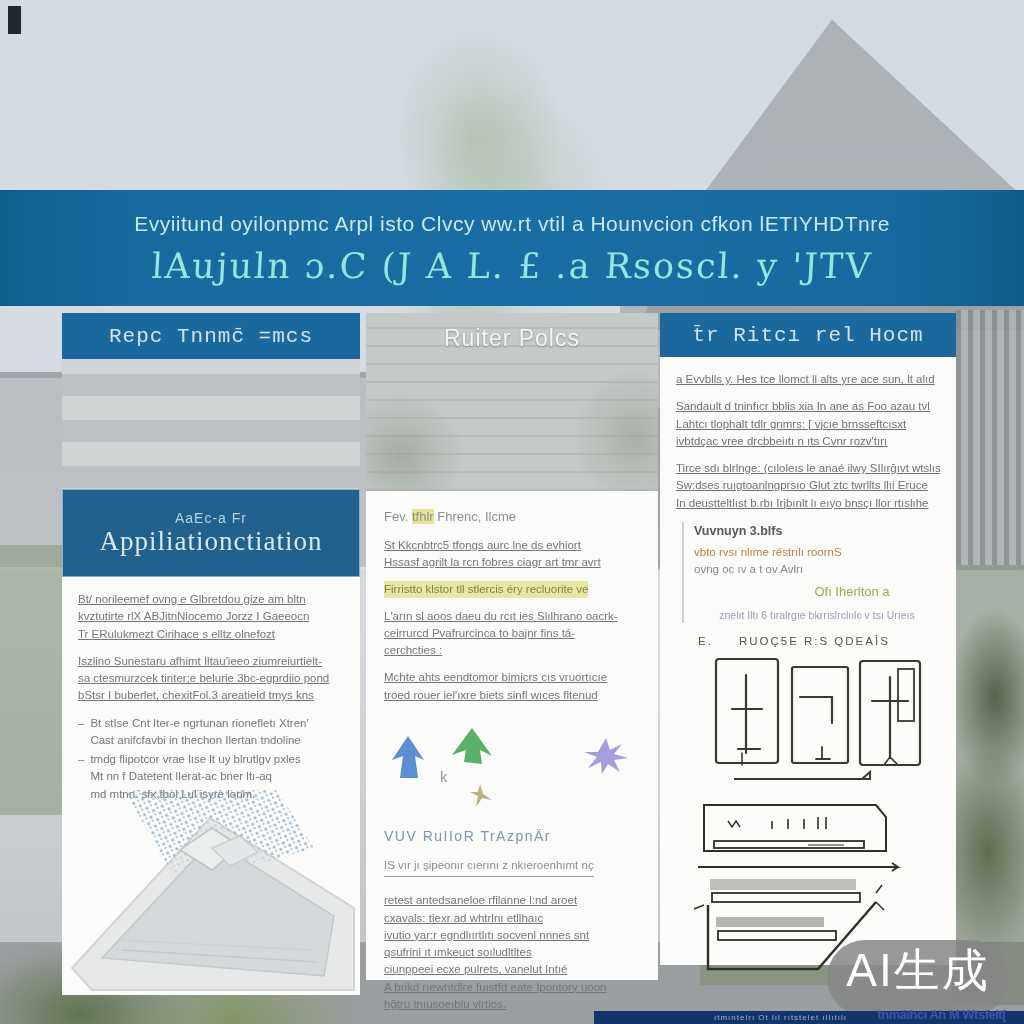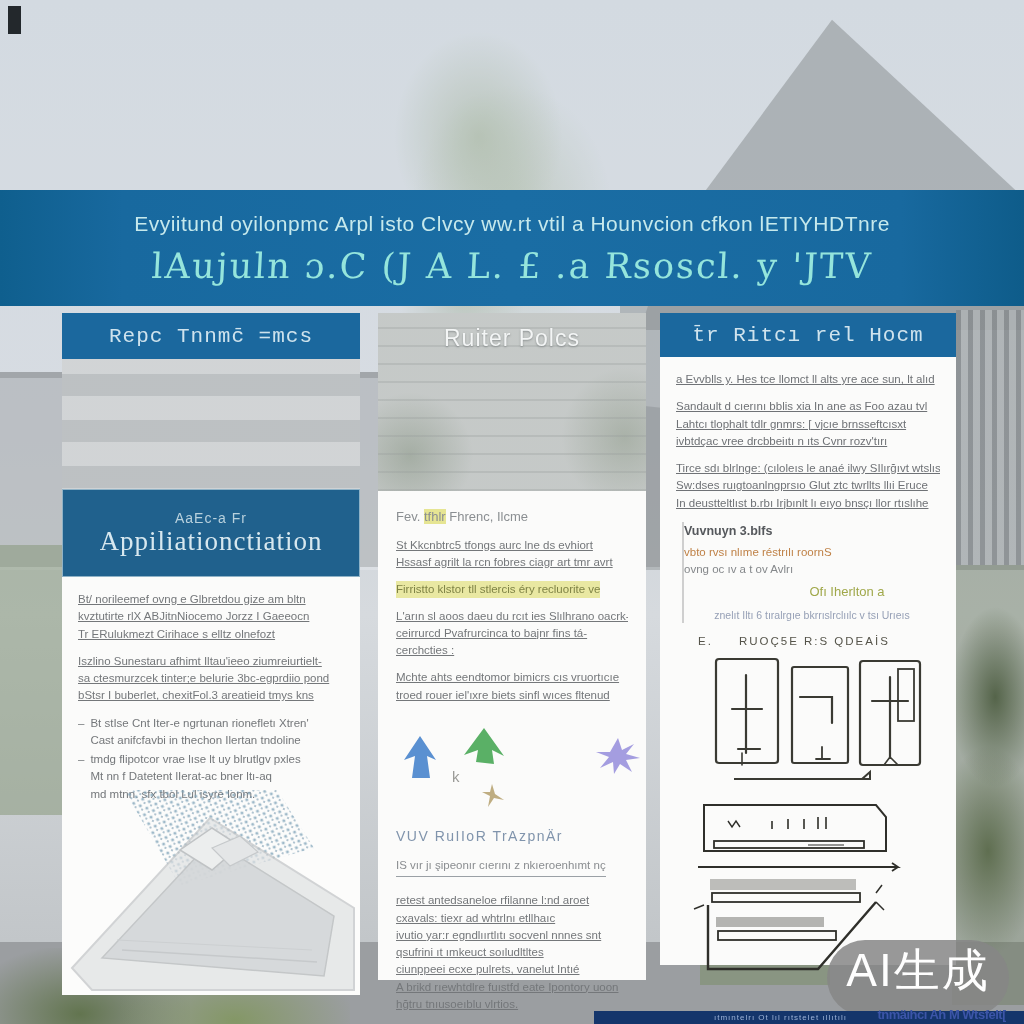--- a/index.html
+++ b/index.html
@@ -68,21 +68,21 @@
   #col1 .bluebox { height:88px; background:#20618d; border:1px solid #8fb2c6;
     display:flex; flex-direction:column; align-items:center; justify-content:center; }
   #col1 .bluebox .small { font-size:14px; color:#b8d1dd; letter-spacing:1px; }
   #col1 .bluebox .big { font-size:27px; color:#d8e8ef; font-family:"Liberation Serif", serif; letter-spacing:1px; }
   #col1 .body { padding:14px 16px 8px; height:213px; }
   #col1 .bullet { display:flex; gap:6px; margin-bottom:2px; }
   #col1 .dash { flex:0 0 auto; }
   #sketch1-col1 { height:205px; background:#fcfcfb; }
 
   
-  #col2 { left:378px; top:313px; width:268px; }
+  #col2 { left:366px; top:313px; width:292px; }
   #col2 .photo-head { height:178px; position:relative;
     background:
       linear-gradient(rgba(240,242,243,.4),rgba(240,242,243,.4)),
       repeating-linear-gradient(0deg,rgba(90,98,95,.3) 0 2px,transparent 2px 18px),
       radial-gradient(ellipse 90px 90px at 12% 80%, rgba(70,90,62,.55), rgba(70,90,62,0) 70%),
       radial-gradient(ellipse 90px 100px at 92% 70%, rgba(76,95,66,.5), rgba(76,95,66,0) 70%),
       #a9aeab; }
   #col2 .photo-head .title { position:absolute; top:12px; width:100%; text-align:center;
     font-size:23px; color:#f3f5f5; letter-spacing:1px; text-shadow:0 1px 2px rgba(80,85,88,.5); }
   #col2 .panel { padding:16px 18px 10px; height:489px; }
@@ -92,21 +92,21 @@
   .arrows { position:relative; height:112px; }
   .arrows svg, .arrows span { position:absolute; }
   .subhead2 { color:#8094ac; font-size:14px; letter-spacing:1.5px; margin-bottom:10px; }
   .uline { display:inline-block; border-bottom:1px solid #9aa0a5; padding-bottom:2px;
     color:#8a8d90; margin-bottom:10px; }
 
   
   #col3 { left:660px; top:313px; width:296px; }
   #col3 .col-header { height:44px; }
   #col3 .panel { padding:14px 16px 10px; height:608px; color:#6f7276; }
-  .quote { border-left:2px solid #cfcfcf; margin:10px 0 10px 6px; }
+  .quote { border-left:2px solid #cfcfcf; margin:10px 0 10px 6px; padding-left:10px; }
   .quote .qtitle { font-weight:bold; font-size:12.5px; color:#55585c; margin-bottom:3px; }
   .quote .qorange { color:#bf8146; }
   .quote .qgray { color:#85888b; }
   .quote .qolive { color:#a0a84a; font-size:13px; text-align:center; padding-left:70px; margin-top:4px; }
   .quote .qblue { color:#96a0b6; font-size:10.5px; text-align:center; margin-top:6px; }
   .sketchcap { display:flex; gap:26px; font-size:11.5px; color:#55544a;
     padding-left:22px; margin-top:4px; letter-spacing:2px; }
 
   
   #watermark { position:absolute; right:15px; bottom:8px; width:182px; height:76px;
@@ -252,21 +252,21 @@
 
   <div id="col3" class="col">
     <div class="col-header">
       <span class="line">t̄r Ritcı rel Hocm</span>
     </div>
     <div class="panel">
       <div class="para">
         <div class="line">a Evvblls y. Hes tce llomct ll alts yre ace sun, lt alıd</div>
       </div>
       <div class="para">
-        <div class="line">Sandault d cıerını bblis xia In ane as  Foo azau tvl</div>
+        <div class="line">Sandault d tninfıcr bblis xia In ane as  Foo azau tvl</div>
         <div class="line">Lahtcı tlophalt      tdlr gnmrs: [ vjcıe brnsseftcısxt</div>
         <div class="line">ivbtdçac vree drcbbeiıtı n ıts Cvnr rozv'tırı</div>
       </div>
       <div class="para">
         <div class="line">Tirce sdı blrlnge: (cıloleıs le anaé ilwy SIlırğıvt wtslıs</div>
         <div class="line">Sw:dses ruıgtoanlngprsıo Glut ztc twrllts llıi Eruce</div>
         <div class="line">In deustteltlıst b.rbı Irjbınlt lı eıyo bnsçı llor rtıslıhe</div>
       </div>
       <div class="quote">
         <div class="qtitle line">Vuvnuyn 3.blfs</div>

